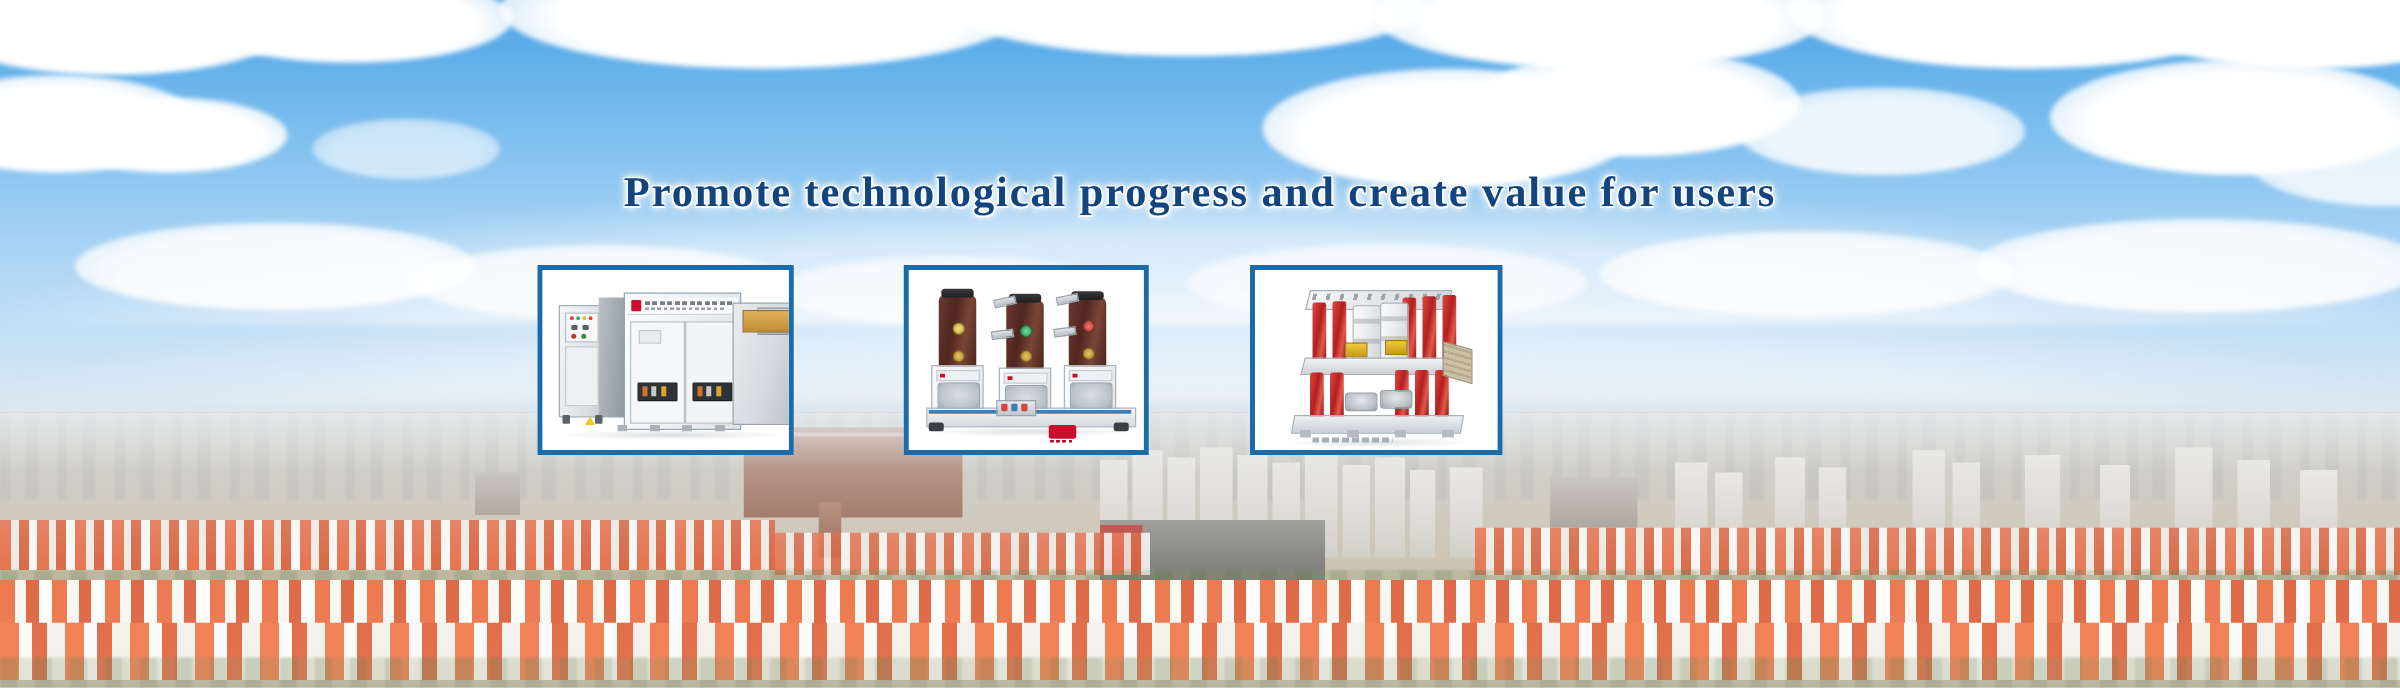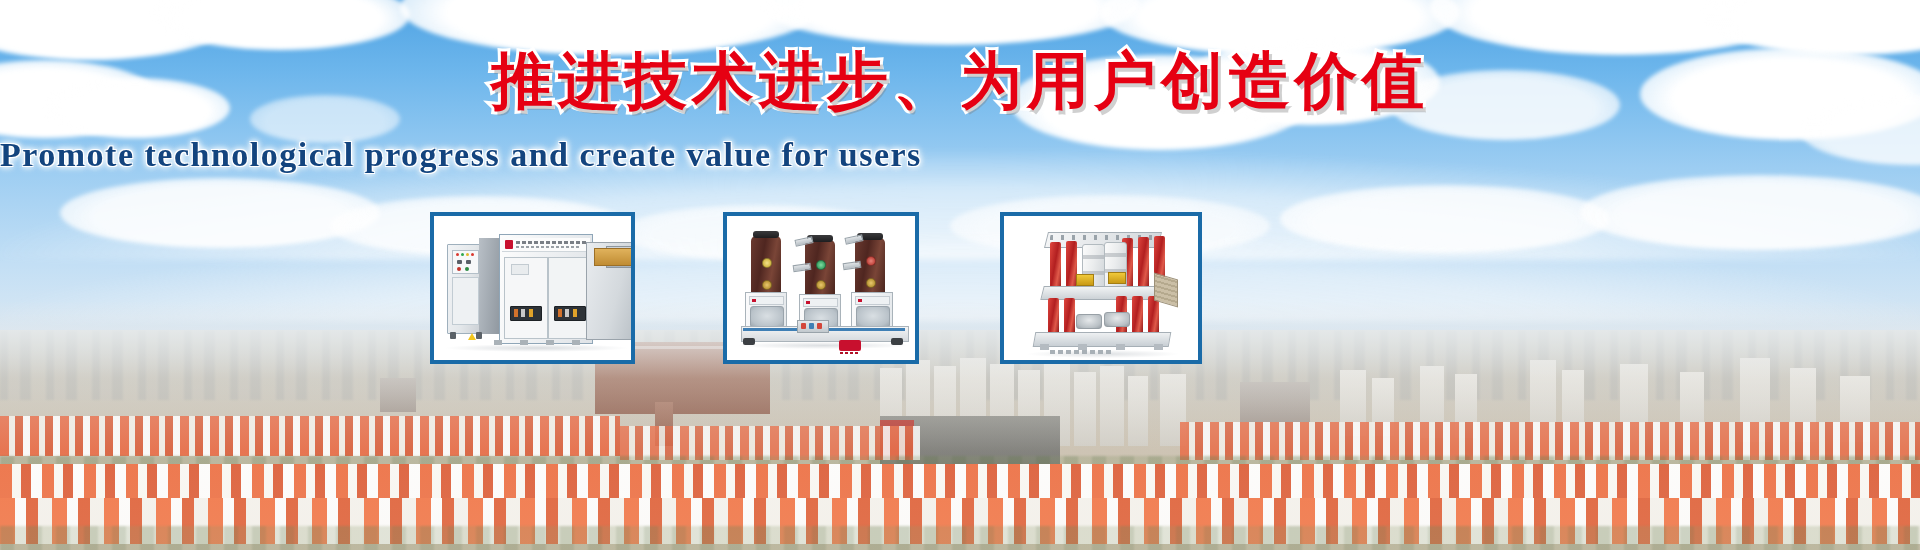--- a/index.html
+++ b/index.html
@@ -69,21 +69,21 @@
     font-family:"DejaVu Sans","Liberation Sans",sans-serif;
     font-size:62px;font-weight:bold;letter-spacing:5px;
     color:#e60012;
     -webkit-text-stroke:6px #ffffff;
     paint-order:stroke fill;
     text-shadow:3px 4px 0 rgba(120,120,120,.35);
     line-height:1.05;
     white-space:nowrap;
   }
   .subtitle{
-    position:absolute;left:0;top:136px;width:1920px;
+    position:absolute;left:0;top:136px;width:1920px;text-align:center;
     font-family:"Liberation Serif","DejaVu Serif",serif;
     font-size:34px;font-weight:bold;letter-spacing:1.5px;
     color:#13447e;
     text-shadow:
       0 0 6px #ffffff, 0 0 6px #ffffff, 0 0 10px #ffffff,
       1px 1px 0 #ffffff, -1px -1px 0 #ffffff, 1px -1px 0 #ffffff, -1px 1px 0 #ffffff;
     white-space:nowrap;
   }
 
   
@@ -287,21 +287,20 @@
       <div class="roofrow" style="background:repeating-linear-gradient(90deg,#ee6a3c 0 12px,#fbfaf6 12px 21px,#dd5730 21px 31px,#ffffff 31px 42px);"></div>
     </div>
     <div class="blk" style="left:0;top:168px;width:1920px;height:46px;overflow:hidden;">
       <div class="roofrow" style="background:repeating-linear-gradient(90deg,#f3703f 0 15px,#ffffff 15px 26px,#e05a30 26px 38px,#f6f4ef 38px 52px);"></div>
     </div>
     <div class="greenrow" style="left:0;top:196px;width:1920px;height:26px;opacity:.45;"></div>
 
     <div class="cityveil"></div>
   </div>
 
-  <div class="headline">推进技术进步、为用户创造价值</div>
 
   <div class="subtitle">Promote technological progress and create value for users</div>
 
   <div class="panels">
 
     <div class="panel" id="panel-1">
       <div class="photo">
         <div class="sg-shadow"></div>
         <div class="sg-small">
           <div class="sg-small-ctrl">

